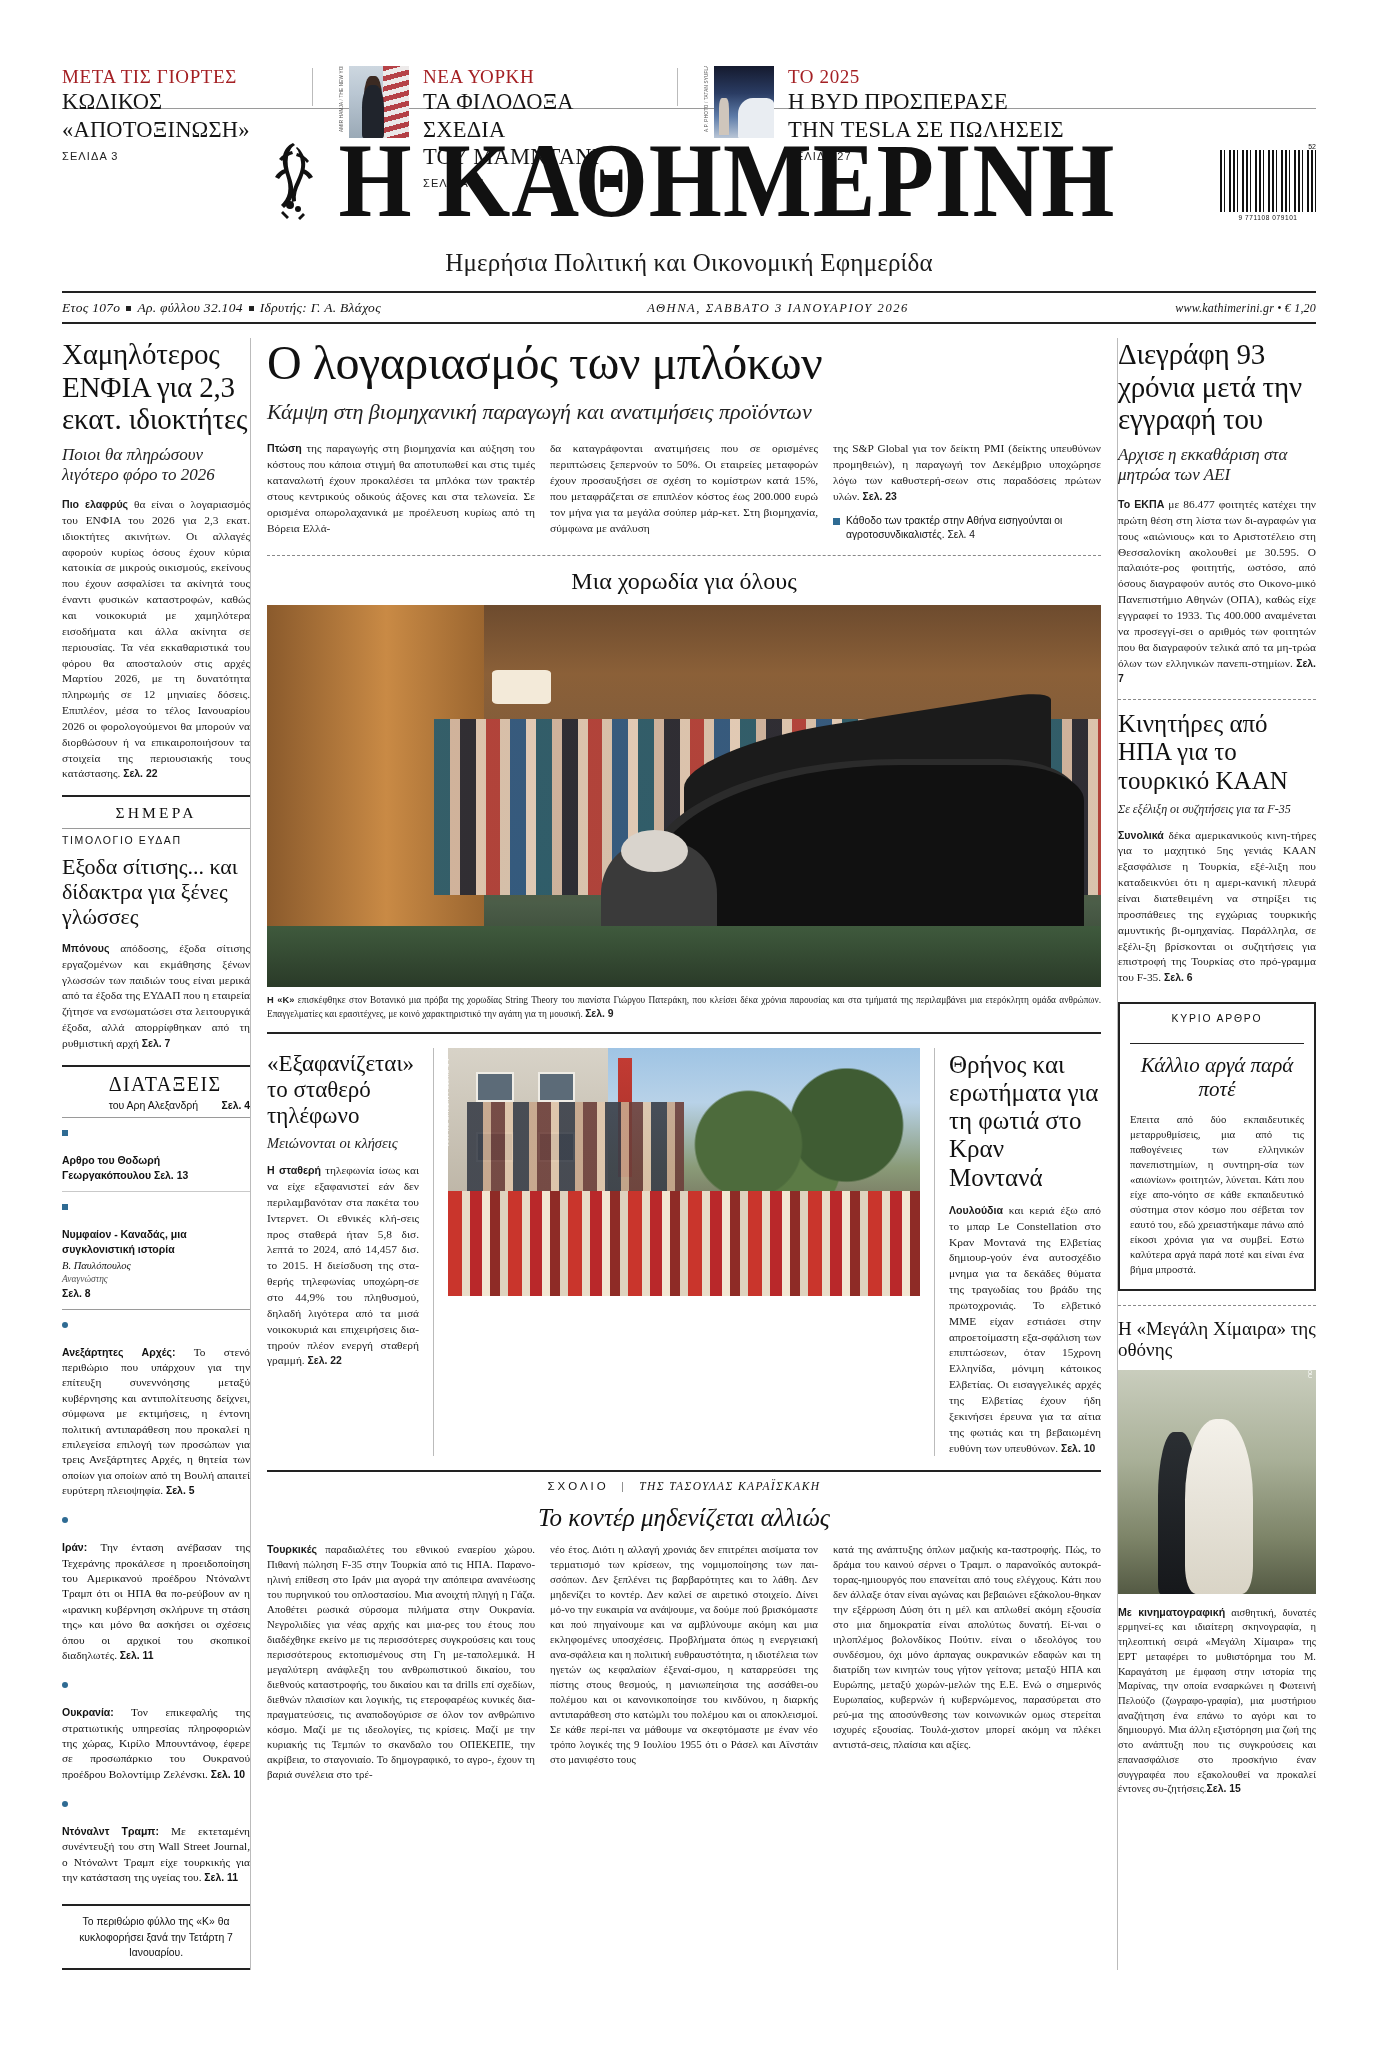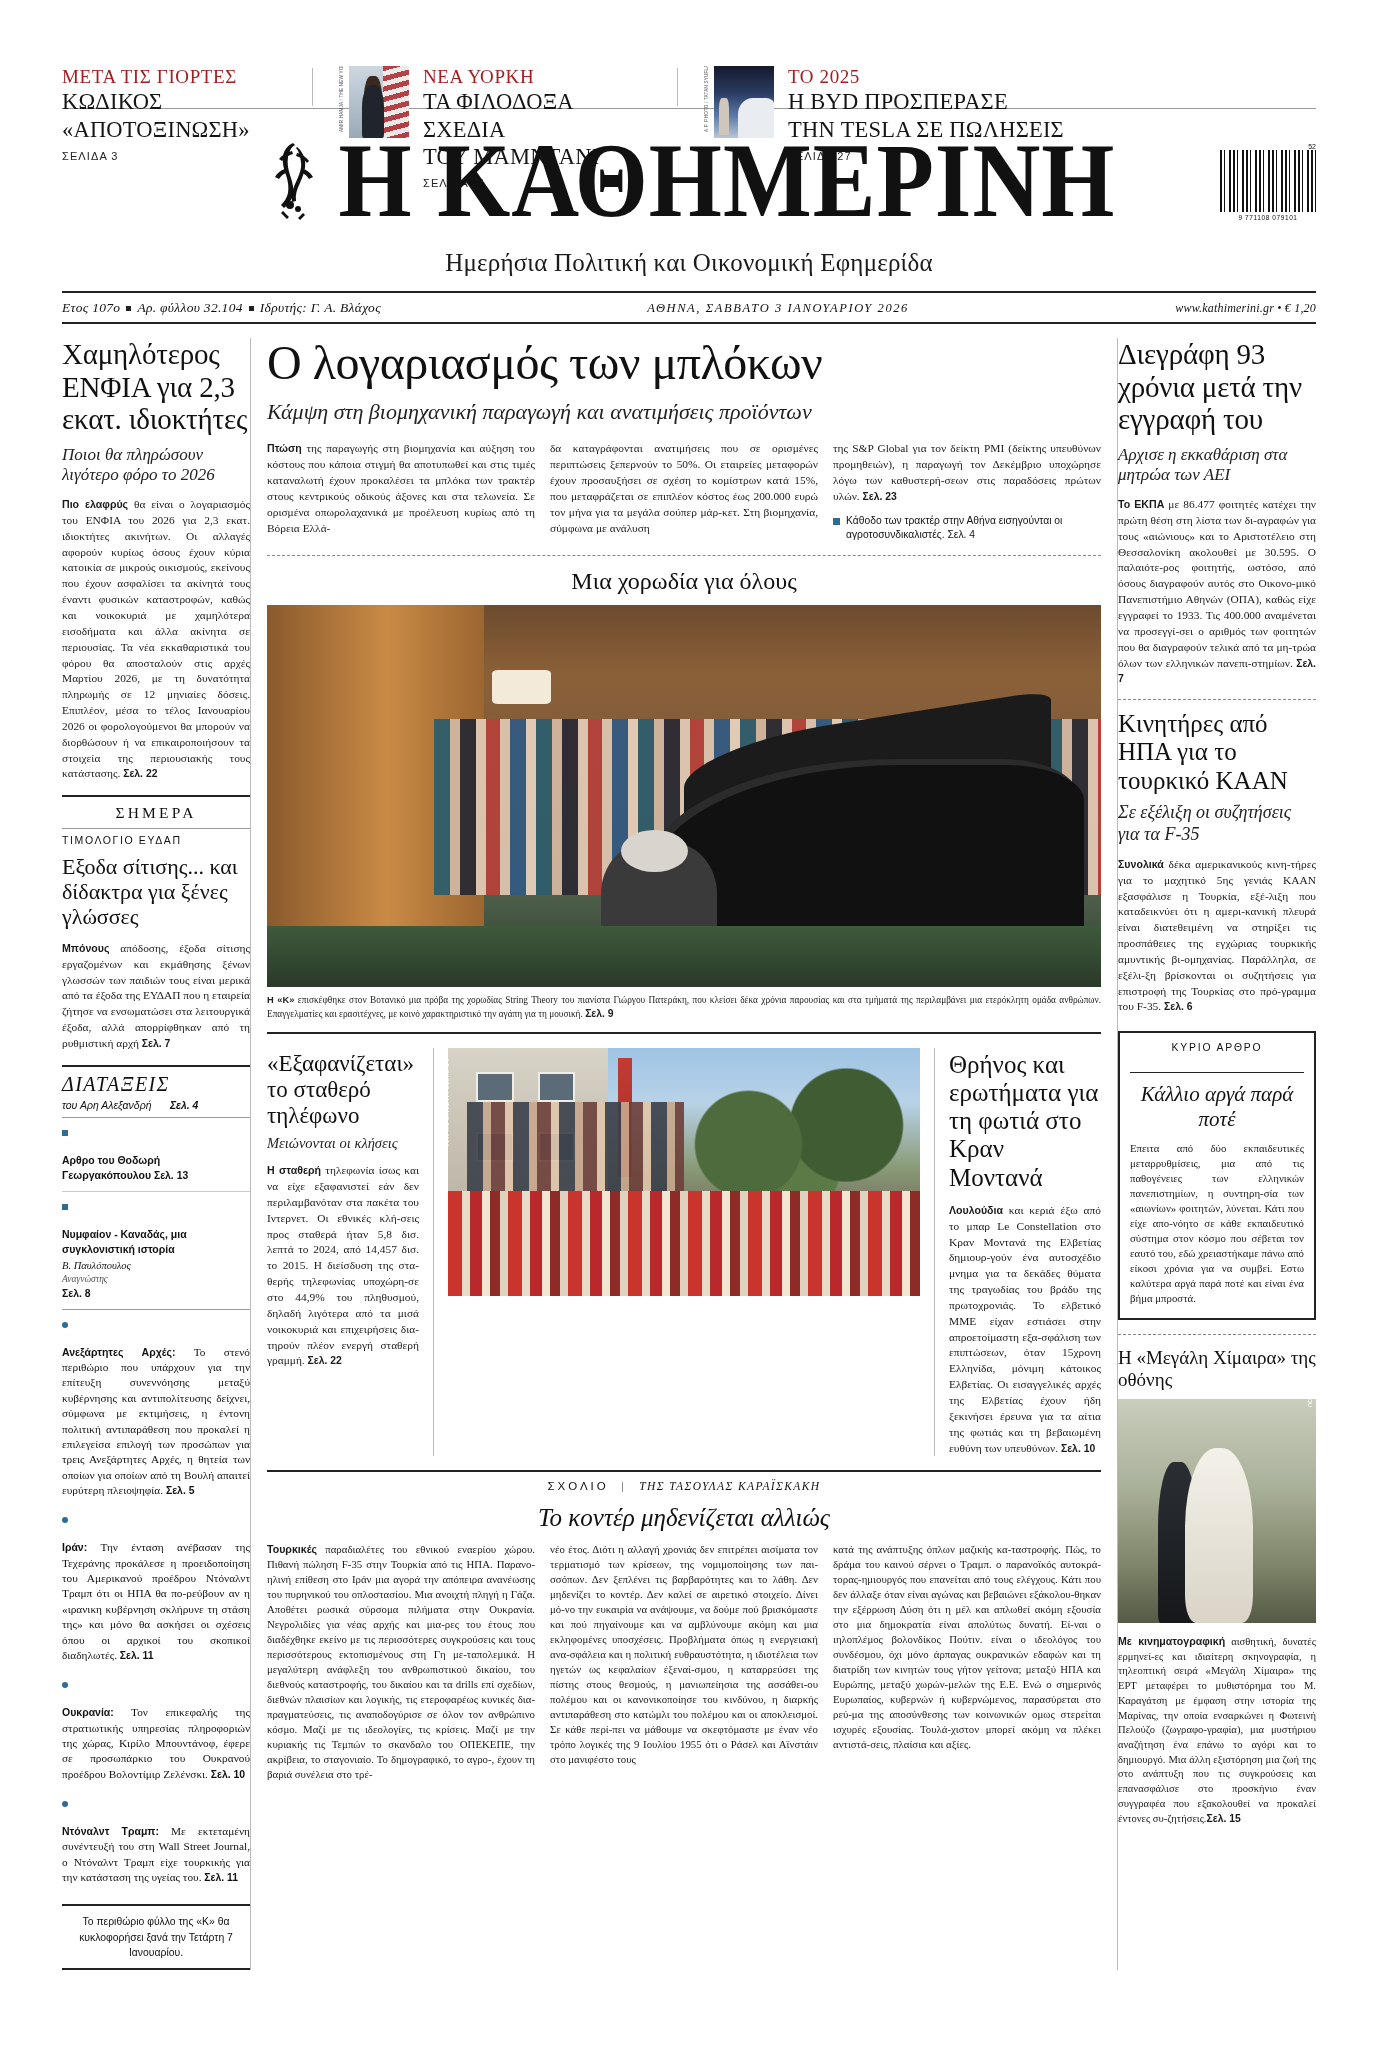--- a/index.html
+++ b/index.html
@@ -283,21 +283,21 @@
       <div class="sec-rule"></div>
       <div class="sec-title">ΣΗΜΕΡΑ</div>
       <hr class="thin">
       <div class="kicker-sm">ΤΙΜΟΛΟΓΙΟ ΕΥΔΑΠ</div>
       <div class="sub-head">Εξοδα σίτισης... και δίδακτρα για ξένες γλώσσες</div>
       <div class="bodytext">
         <b>Μπόνους</b><span> απόδοσης, έξοδα σίτισης εργαζομένων και εκμάθησης ξένων γλωσσών των παιδιών τους είναι μερικά από τα έξοδα της ΕΥΔΑΠ που η εταιρεία ζήτησε να ενσωματώσει στα λειτουργικά έξοδα, αλλά απορρίφθηκαν από τη ρυθμιστική αρχή </span><span class="pg">Σελ. 7</span>
       </div>
 
       <div class="sec-rule"></div>
-      <div style="display:flex;align-items:baseline;justify-content:flex-start;padding-top:6px;font-style:italic;">
+      <div style="display:flex;align-items:baseline;justify-content:flex-end;padding-top:6px;">
         <div>
           <div style="font-size:20px;letter-spacing:1.4px;">ΔΙΑΤΑΞΕΙΣ</div>
           <div style="font-size:10.5px;font-family:'Liberation Sans',sans-serif;margin-top:3px;">του Αρη Αλεξανδρή</div>
         </div>
         <div class="pg" style="align-self:flex-end;">Σελ. 4</div>
       </div>
       <hr class="thin" style="margin-top:6px;">
 
       <div class="bullet-item hair" style="border-top:none;">
         <span class="dot">
@@ -470,21 +470,21 @@
     <div class="col-right">
       <div class="lead-head">Διεγράφη 93 χρόνια μετά την εγγραφή του</div>
       <div class="lead-sub">Αρχισε η εκκαθάριση στα μητρώα των ΑΕΙ</div>
       <div class="bodytext">
         <b>Το ΕΚΠΑ</b><span> με 86.477 φοιτητές κατέχει την πρώτη θέση στη λίστα των δι-αγραφών για τους «αιώνιους» και το Αριστοτέλειο στη Θεσσαλονίκη ακολουθεί με 30.595. Ο παλαιότε-ρος φοιτητής, ωστόσο, από όσους διαγραφούν αυτός στο Οικονο-μικό Πανεπιστήμιο Αθηνών (ΟΠΑ), καθώς είχε εγγραφεί το 1933. Τις 400.000 αναμένεται να προσεγγί-σει ο αριθμός των φοιτητών που θα διαγραφούν τελικά από τα μη-τρώα όλων των ελληνικών πανεπι-στημίων. </span><span class="pg">Σελ. 7</span>
       </div>
 
       <div class="dash-top" style="margin:12px 0 10px;"></div>
 
       <div class="sub-head" style="font-size:25px;">Κινητήρες από ΗΠΑ για το τουρκικό KAAN</div>
-      <div class="lead-sub" style="font-size:18px;margin-top:7px;">Σε εξέλιξη οι συζητήσεις για τα F-35</div>
+      <div class="lead-sub" style="font-size:12px;margin-top:7px;">Σε εξέλιξη οι συζητήσεις για τα F-35</div>
       <div class="bodytext">
         <b>Συνολικά</b><span> δέκα αμερικανικούς κινη-τήρες για το μαχητικό 5ης γενιάς KAAN εξασφάλισε η Τουρκία, εξέ-λιξη που καταδεικνύει ότι η αμερι-κανική πλευρά είναι διατεθειμένη να στηρίξει τις προσπάθειες της εγχώριας τουρκικής αμυντικής βι-ομηχανίας. Παράλληλα, σε εξέλι-ξη βρίσκονται οι συζητήσεις για επιστροφή της Τουρκίας στο πρό-γραμμα του F-35. </span><span class="pg">Σελ. 6</span>
       </div>
 
       <div style="margin-top:16px;">
         <div class="edi-box">
           <div class="edi-kick">ΚΥΡΙΟ ΑΡΘΡΟ</div>
           <div class="edi-head">Κάλλιο αργά παρά ποτέ</div>
           <div class="bodytext" style="margin-top:10px;font-size:10.8px;">Επειτα από δύο εκπαιδευτικές μεταρρυθμίσεις, μια από τις παθογένειες των ελληνικών πανεπιστημίων, η συντηρη-σία των «αιωνίων» φοιτητών, λύνεται. Κάτι που είχε απο-νόητο σε κάθε εκπαιδευτικό σύστημα στον κόσμο που σέβεται τον εαυτό του, εδώ χρειαστήκαμε πάνω από είκοσι χρόνια για να συμβεί. Εστω καλύτερα αργά παρά ποτέ και είναι ένα βήμα μπροστά.</div>
         </div>

